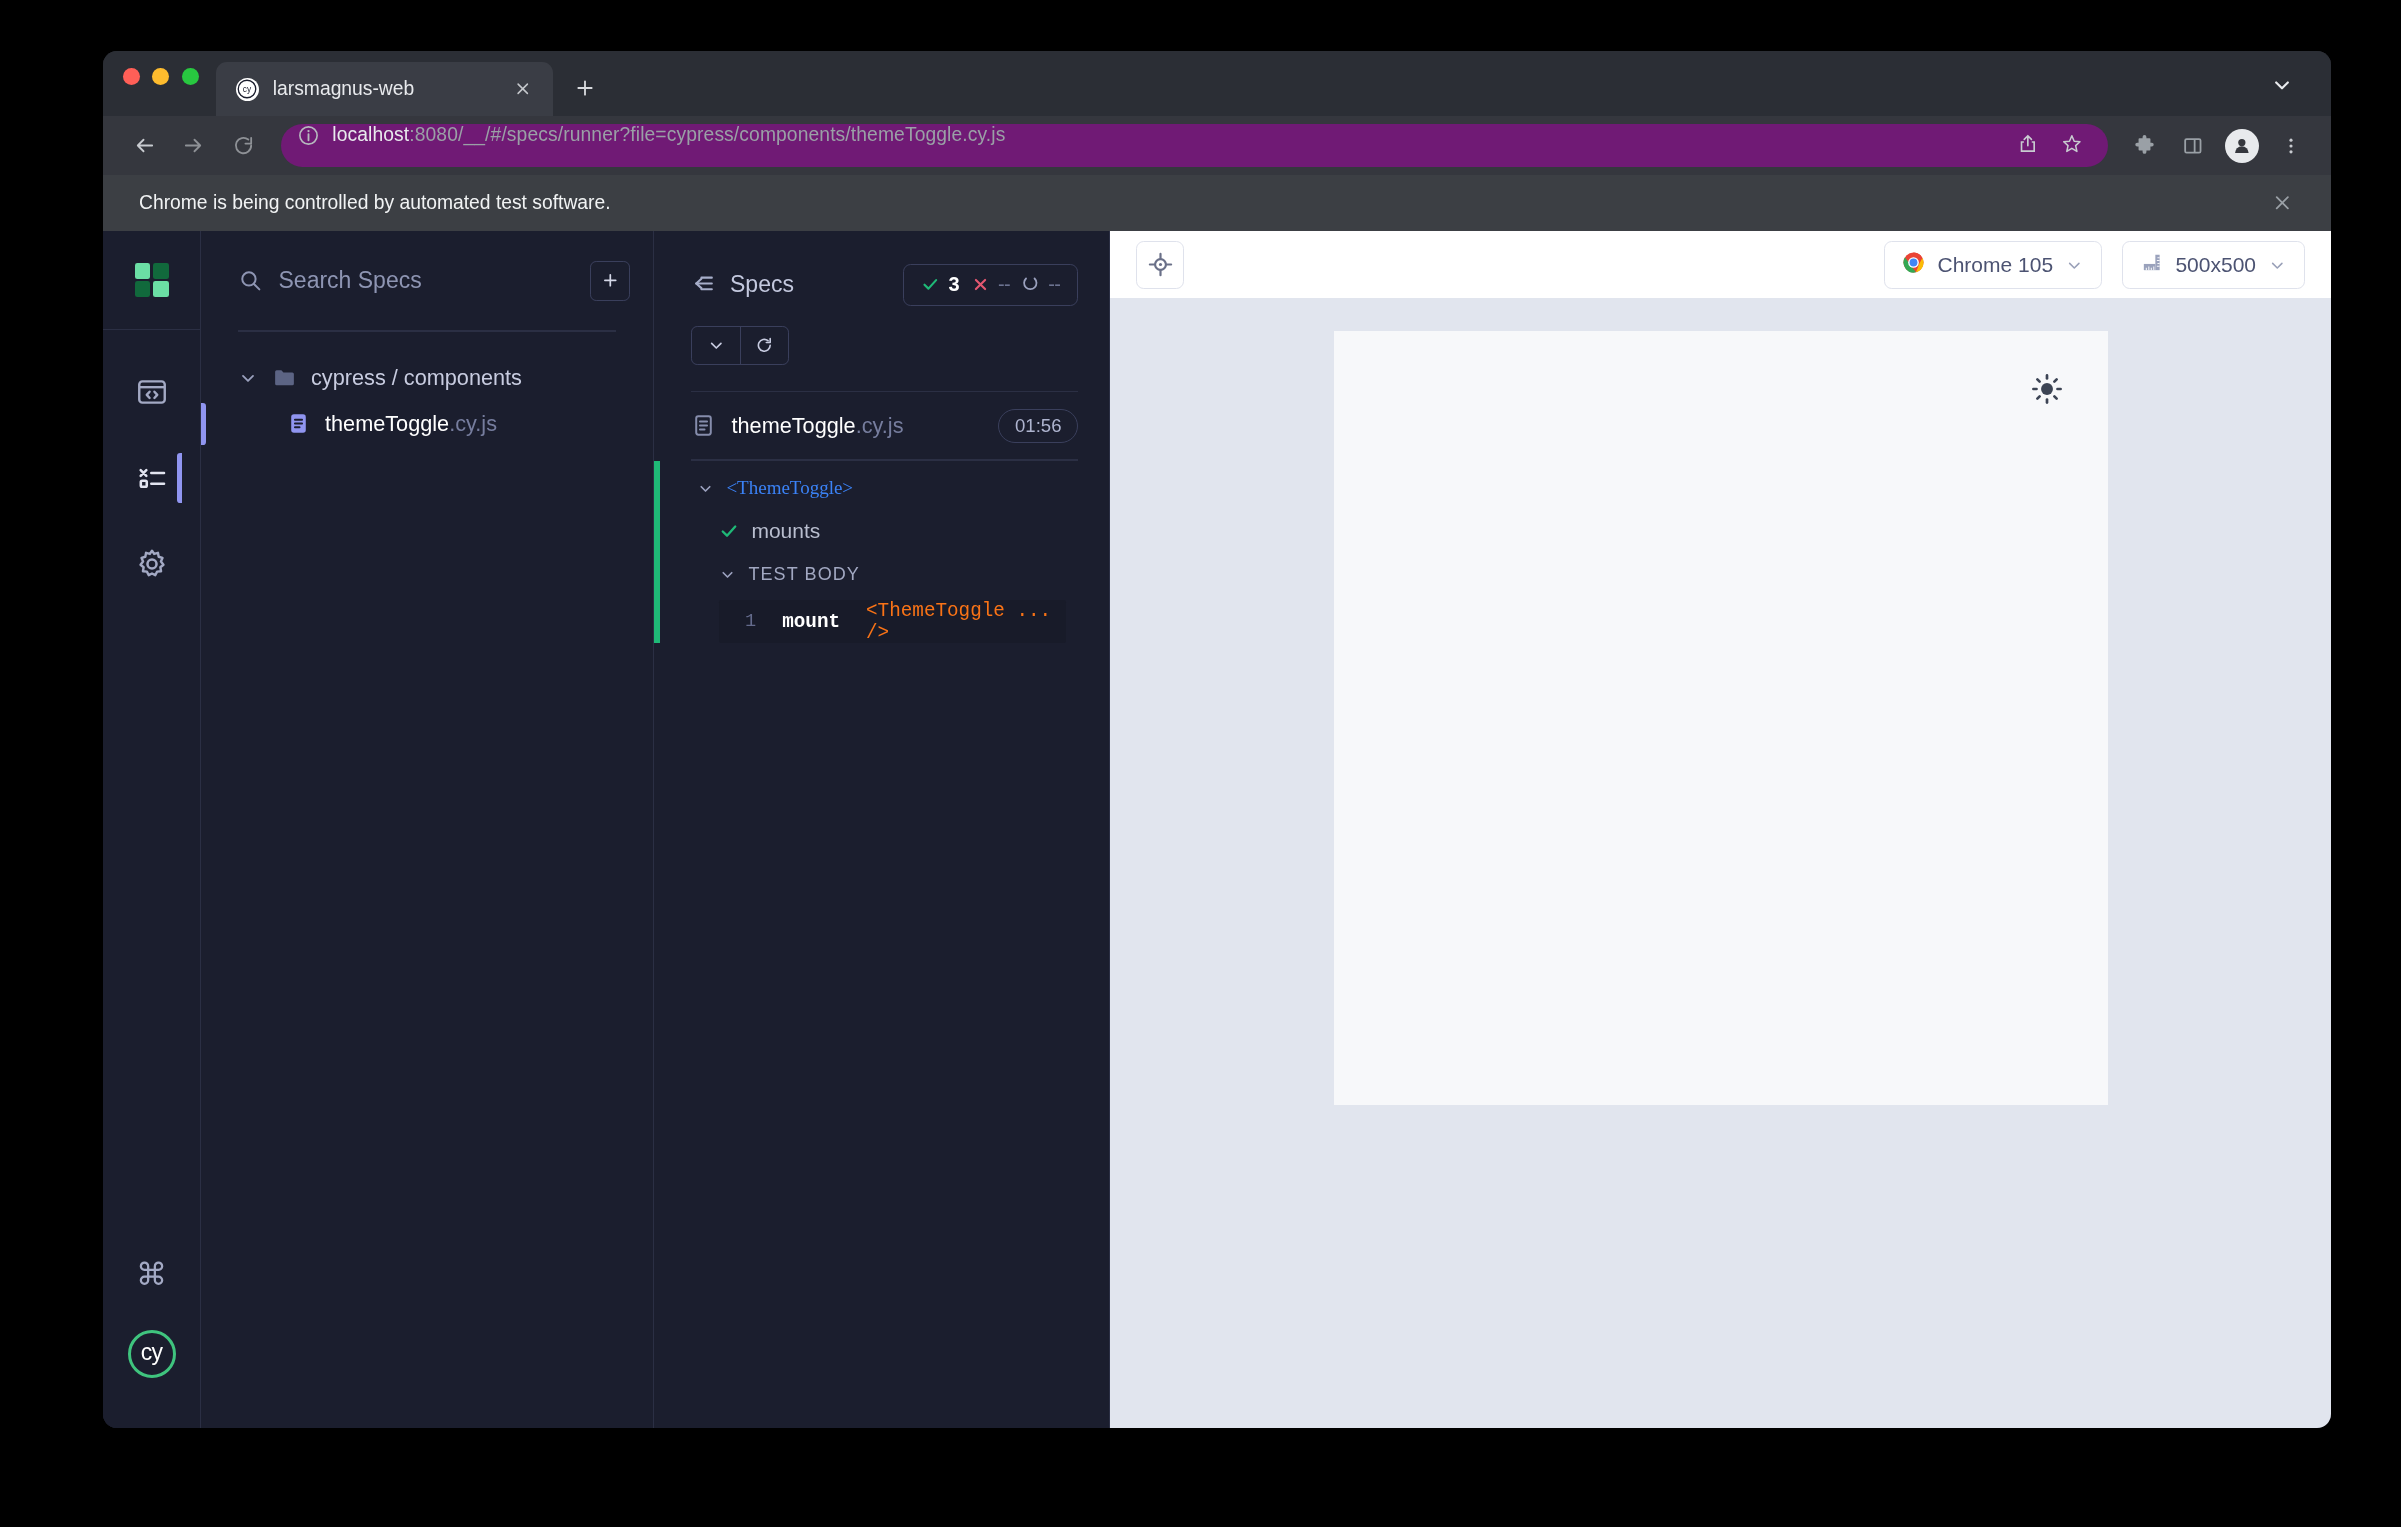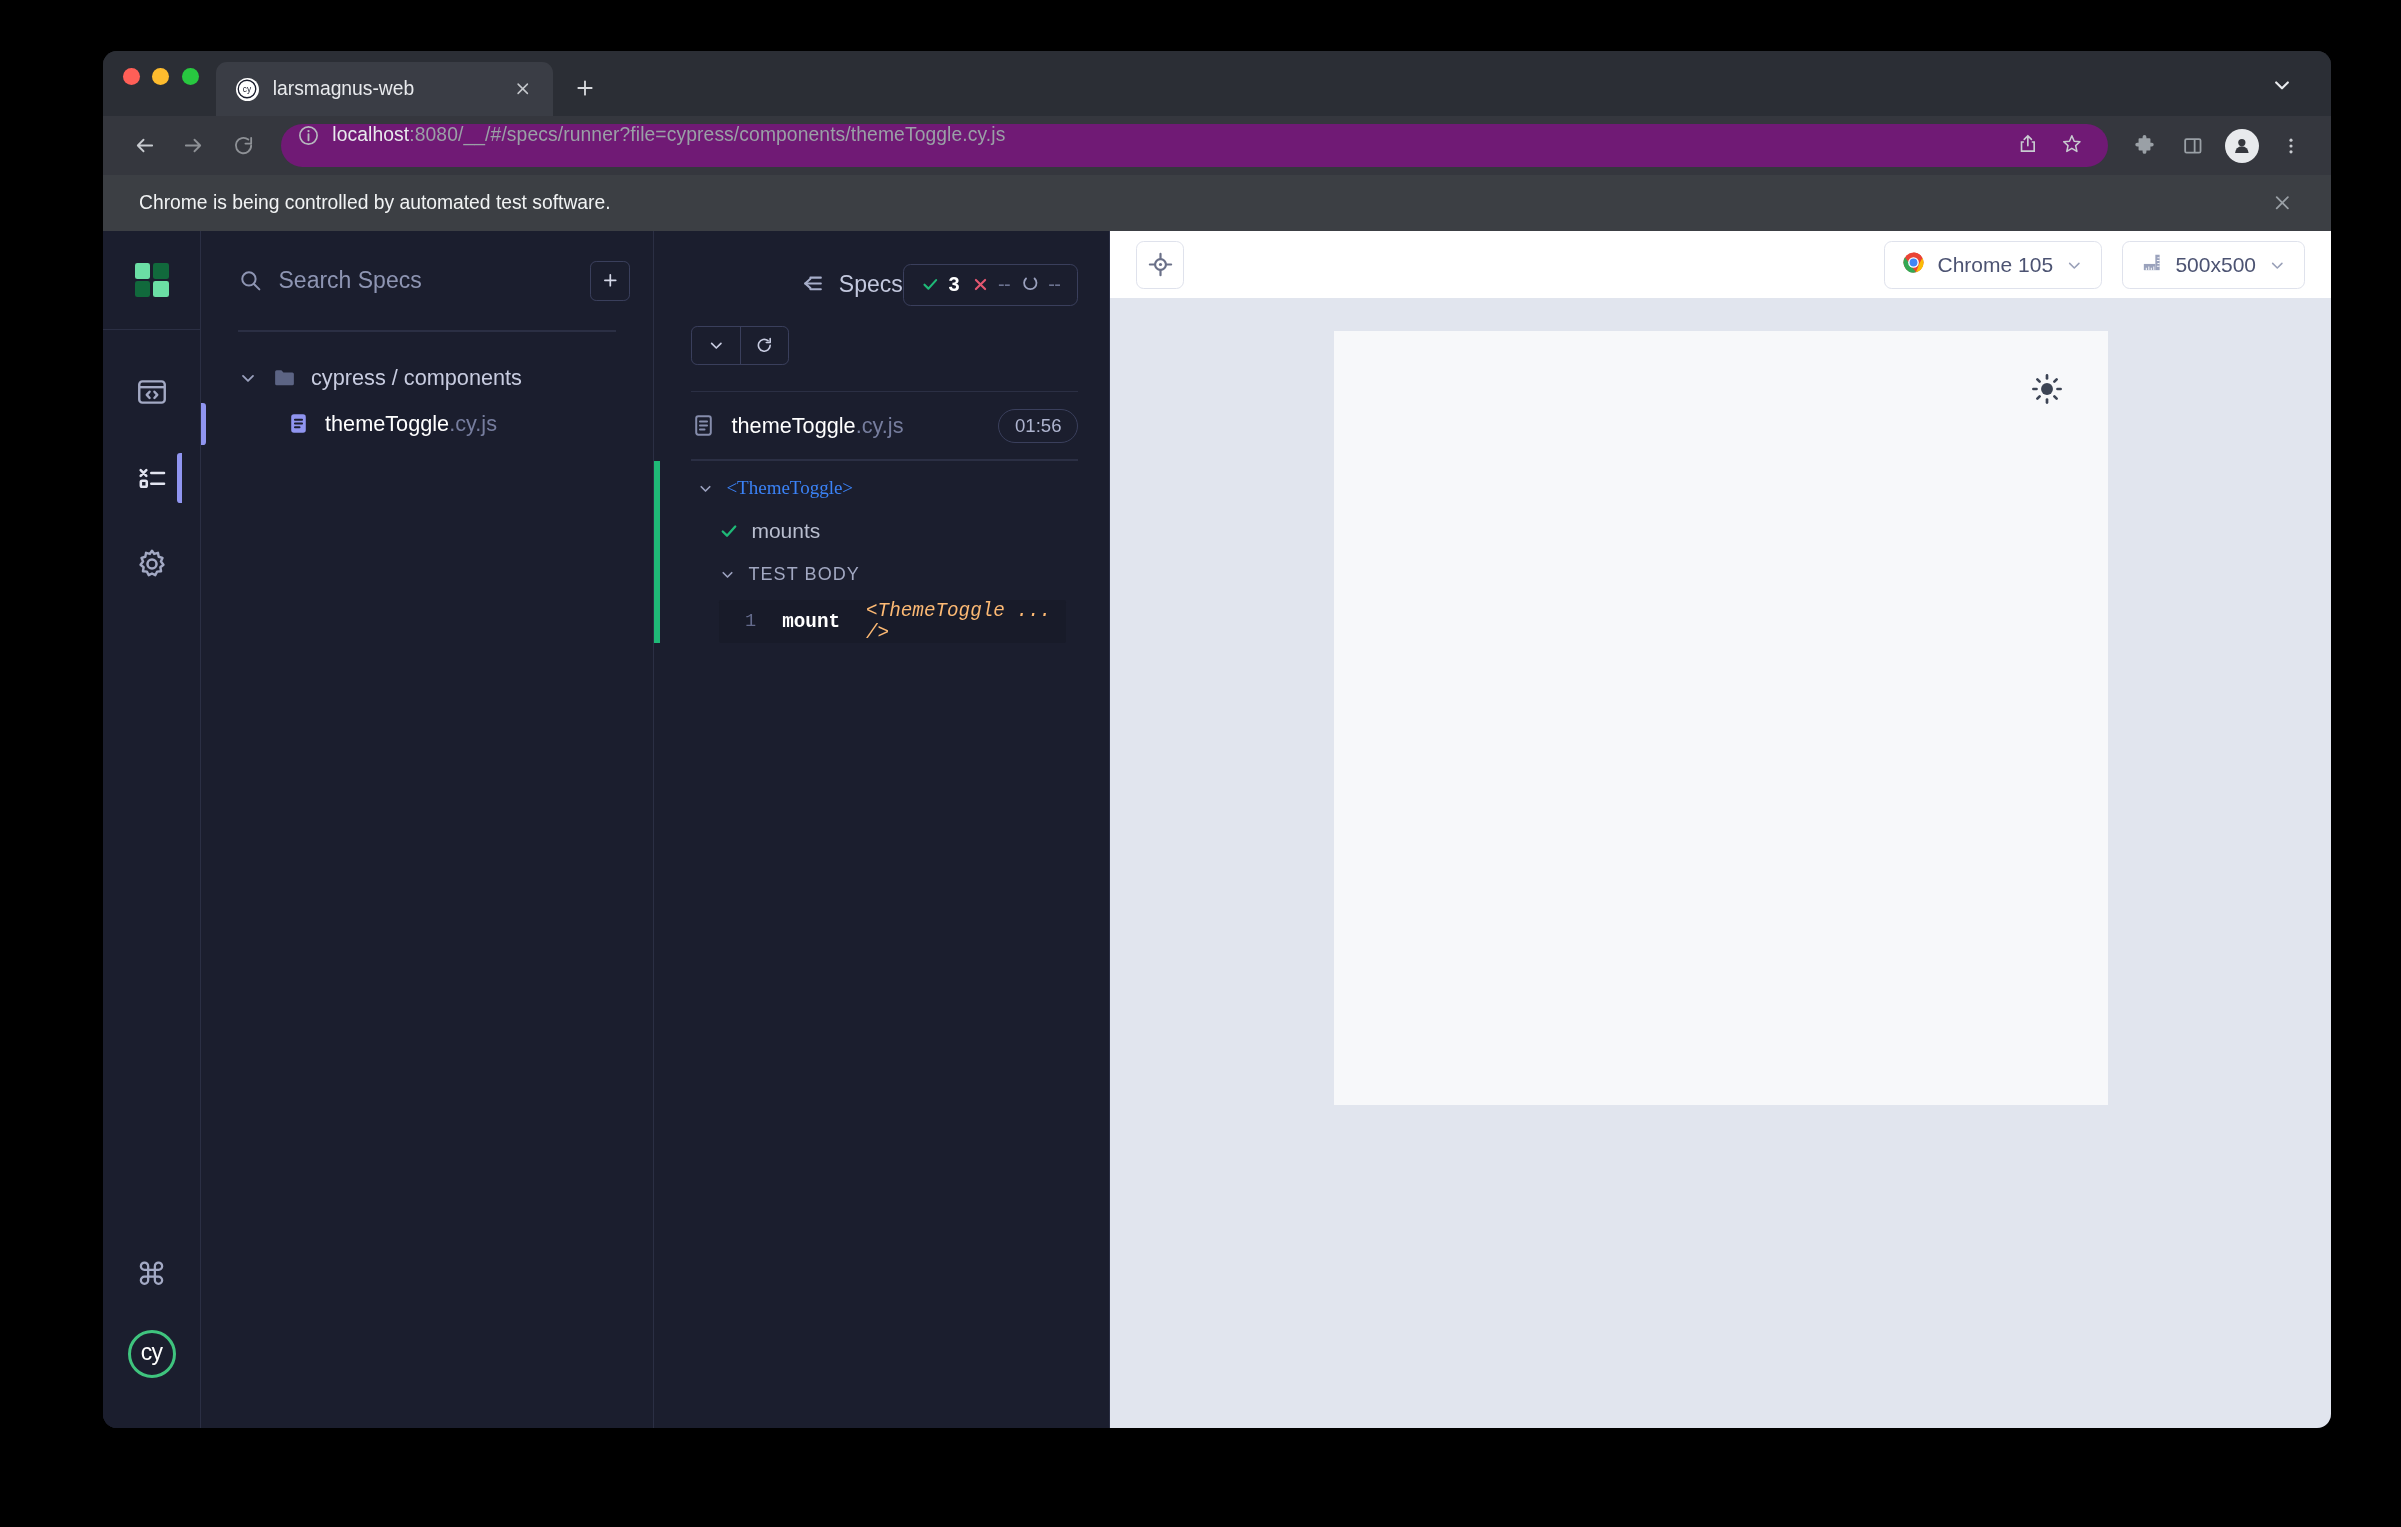--- a/index.html
+++ b/index.html
@@ -271,21 +271,21 @@
     border-right: 1.5px solid #2B2F44;
     flex: none;
     display: flex; flex-direction: column;
     position: relative;
   }
   .reporter-head {
     padding: 32.5px 31px 0 37px;
   }
   .reporter-head-top {
     display: flex; align-items: center;
-    justify-content: flex-end;
+    justify-content: space-between;
   }
   .specs-back {
     display: flex; align-items: center; gap: 14px;
     color: #C3C8DE;
   }
   .specs-back .bk-icon { width: 25px; height: 25px; color: #A7AECA; }
   .specs-back .bk-text { font-size: 23px; color: #C3C8DE; }
   .stats-pill {
     border: 1.5px solid #3A3F5C;
     border-radius: 7.7px;
@@ -355,21 +355,21 @@
     margin: 4.6px 43px 0 65px;
     background: #181B29;
     height: 43px;
     display: flex; align-items: center;
     gap: 26px;
     padding-left: 26px;
     border-radius: 2.3px;
   }
   .code-num { color: #646B8C; font-size: 18.6px; font-family: "Liberation Mono", monospace; }
   .code-cmd { color: #FFFFFF; font-size: 19.3px; font-family: "Liberation Mono", monospace; font-weight: bold; }
-  .code-arg { color: #fdba74; font-size: 19.3px; font-family: "Liberation Mono", monospace; font-style: italic; }
+  .code-arg { color: #f97316; font-size: 19.3px; font-family: "Liberation Mono", monospace; }
 
   
   .preview {
     flex: 1;
     background: #E1E5EE;
     display: flex; flex-direction: column;
     min-width: 0;
   }
   .preview-toolbar {
     height: 67px;

